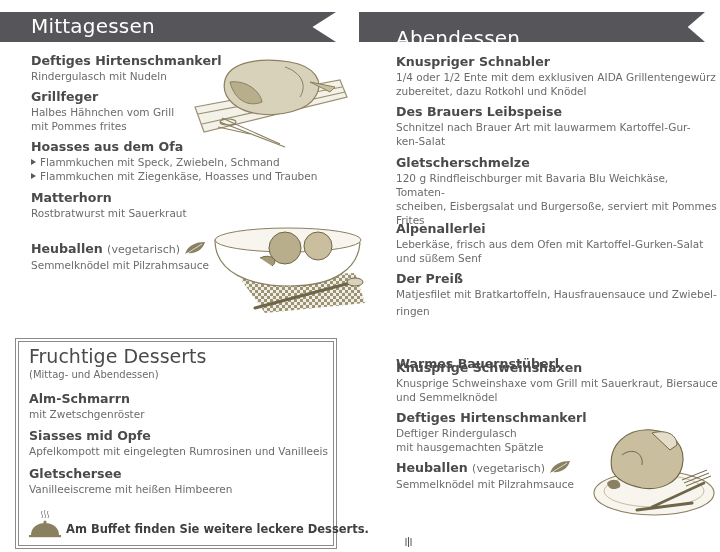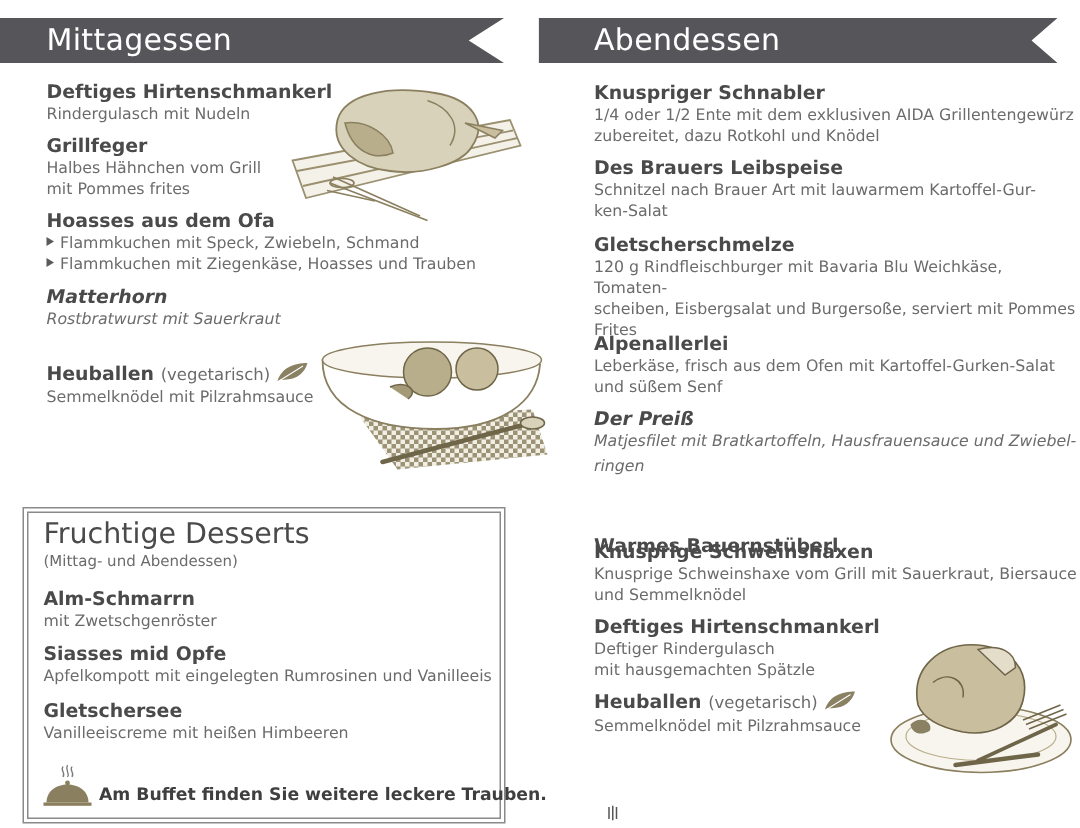--- a/index.html
+++ b/index.html
@@ -4,21 +4,21 @@
 <style>
   * { box-sizing: border-box; margin: 0; padding: 0; }
   html, body { width: 720px; height: 552px; background: #ffffff; overflow: hidden; }
   body { position: relative; font-family: "DejaVu Sans", "Liberation Sans", sans-serif; color: #5e5e5e; }
 
   .banner { position: absolute; height: 30px; background: #56565a; color: #ffffff; padding-left: 40px; }
   .banner-title { position: absolute; top: 2px; font-size: 20px; font-weight: normal; letter-spacing: 0.2px; color: #fff; }
   .banner-left { left: 0; top: 12px; width: 336px; clip-path: polygon(0 0, 100% 0, 93% 50%, 100% 100%, 0 100%); }
   .banner-left .banner-title { left: 31px; }
   .banner-right { left: 359px; top: 12px; width: 346px; clip-path: polygon(0 0, 100% 0, 95% 50%, 100% 100%, 0 100%); }
-  .banner-right .banner-title { left: 37px; }
+  .banner-right .banner-title { left: 37px; margin-top: 12px; }
 
   .item { position: absolute; }
   .item-name { font-size: 12.6px; font-weight: bold; color: #4a4a4a; line-height: 16px; white-space: nowrap; }
   .item-desc { font-size: 10.5px; color: #6b6b6b; line-height: 14px; }
   .item-note { font-weight: normal; font-size: 11px; color: #6b6b6b; }
   .bullet-line { font-size: 10.5px; color: #6b6b6b; line-height: 14px; white-space: nowrap; }
   .bullet-line .arrow { display: inline-block; width: 0; height: 0; border-top: 3.5px solid transparent; border-bottom: 3.5px solid transparent; border-left: 5px solid #5a5a5a; margin-right: 4px; vertical-align: 1px; }
 
   .leaf { display: inline-block; width: 22px; height: 14px; vertical-align: -2px; margin-left: 4px; }
 
@@ -50,21 +50,21 @@
 <div class="item" style="left:31px; top:89px;">
   <div class="item-name">Grillfeger</div>
   <div class="item-desc">Halbes Hähnchen vom Grill</div>
   <div class="item-desc">mit Pommes frites</div>
 </div>
 <div class="item" style="left:31px; top:139px;">
   <div class="item-name">Hoasses aus dem Ofa</div>
   <div class="bullet-line"><span class="arrow"></span><span>Flammkuchen mit Speck, Zwiebeln, Schmand</span></div>
   <div class="bullet-line"><span class="arrow"></span><span>Flammkuchen mit Ziegenkäse, Hoasses und Trauben</span></div>
 </div>
-<div class="item" style="left:31px; top:190px;font-style:italic;">
+<div class="item" style="left:31px; top:190px;">
   <div class="item-name">Matterhorn</div>
   <div class="item-desc">Rostbratwurst mit Sauerkraut</div>
 </div>
 <div class="item" style="left:31px; top:241px;">
   <div class="item-name"><span>Heuballen</span> <span class="item-note">(vegetarisch)</span><svg class="leaf" viewBox="0 0 22 14">
         <path d="M1 13 C4 4 12 1 21 1 C19 8 13 13 3 12 Z" fill="#8a8062"></path>
         <path d="M2 13 L18 3" stroke="#fff" stroke-width="0.7"></path>
       </svg></div>
   <div class="item-desc">Semmelknödel mit Pilzrahmsauce</div>
 </div>
@@ -122,21 +122,21 @@
     <div class="item-desc">Vanilleeiscreme mit heißen Himbeeren</div>
   </div>
 
   <div class="buffet">
     <svg style="position:absolute; left:0; top:0;" width="34" height="30" viewBox="0 0 34 30">
       <path d="M14 2 C12 5 16 6 14 9 M17 1 C15 5 19 6 17 9 M20 2 C18 5 22 6 20 9" stroke="#7a7a7a" stroke-width="0.9" fill="none"></path>
       <circle cx="17" cy="13" r="1.6" fill="#8a7f5e"></circle>
       <path d="M3 26 C3 18 10 14 17 14 C24 14 31 18 31 26 Z" fill="#8a7f5e"></path>
       <rect x="1" y="26" width="32" height="2.2" fill="#8a7f5e"></rect>
     </svg>
-    <div class="buffet-text">Am Buffet finden Sie weitere leckere Trauben.</div>
+    <div class="buffet-text">Am Buffet finden Sie weitere leckere Desserts.</div>
   </div>
 </div>
 
 <div class="item" style="left:396px; top:54px;">
   <div class="item-name">Knuspriger Schnabler</div>
   <div class="item-desc">1/4 oder 1/2 Ente mit dem exklusiven AIDA Grillentengewürz</div>
   <div class="item-desc">zubereitet, dazu Rotkohl und Knödel</div>
 </div>
 <div class="item" style="left:396px; top:104px;">
   <div class="item-name">Des Brauers Leibspeise</div>
@@ -147,21 +147,21 @@
   <div class="item-name">Gletscherschmelze</div>
   <div class="item-desc">120 g Rindfleischburger mit Bavaria Blu Weichkäse, Tomaten-</div>
   <div class="item-desc">scheiben, Eisbergsalat und Burgersoße, serviert mit Pommes</div>
   <div class="item-desc">Frites</div>
 </div>
 <div class="item" style="left:396px; top:221px;">
   <div class="item-name">Alpenallerlei</div>
   <div class="item-desc">Leberkäse, frisch aus dem Ofen mit Kartoffel-Gurken-Salat</div>
   <div class="item-desc">und süßem Senf</div>
 </div>
-<div class="item" style="left:396px; top:271px;font-style:italic;">
+<div class="item" style="left:396px; top:271px;">
   <div class="item-name">Der Preiß</div>
   <div class="item-desc">Matjesfilet mit Bratkartoffeln, Hausfrauensauce und Zwiebel-</div>
   <div class="item-desc" style="margin-top:3px;">ringen</div>
 </div>
 <div class="item" style="left:396px; top:324px;margin-top:32px;">
   <div class="item-name">Warmes Bauernstüberl</div>
 </div>
 <div class="item" style="left:396px; top:360px;">
   <div class="item-name">Knusprige Schweinshaxen</div>
   <div class="item-desc">Knusprige Schweinshaxe vom Grill mit Sauerkraut, Biersauce</div>

